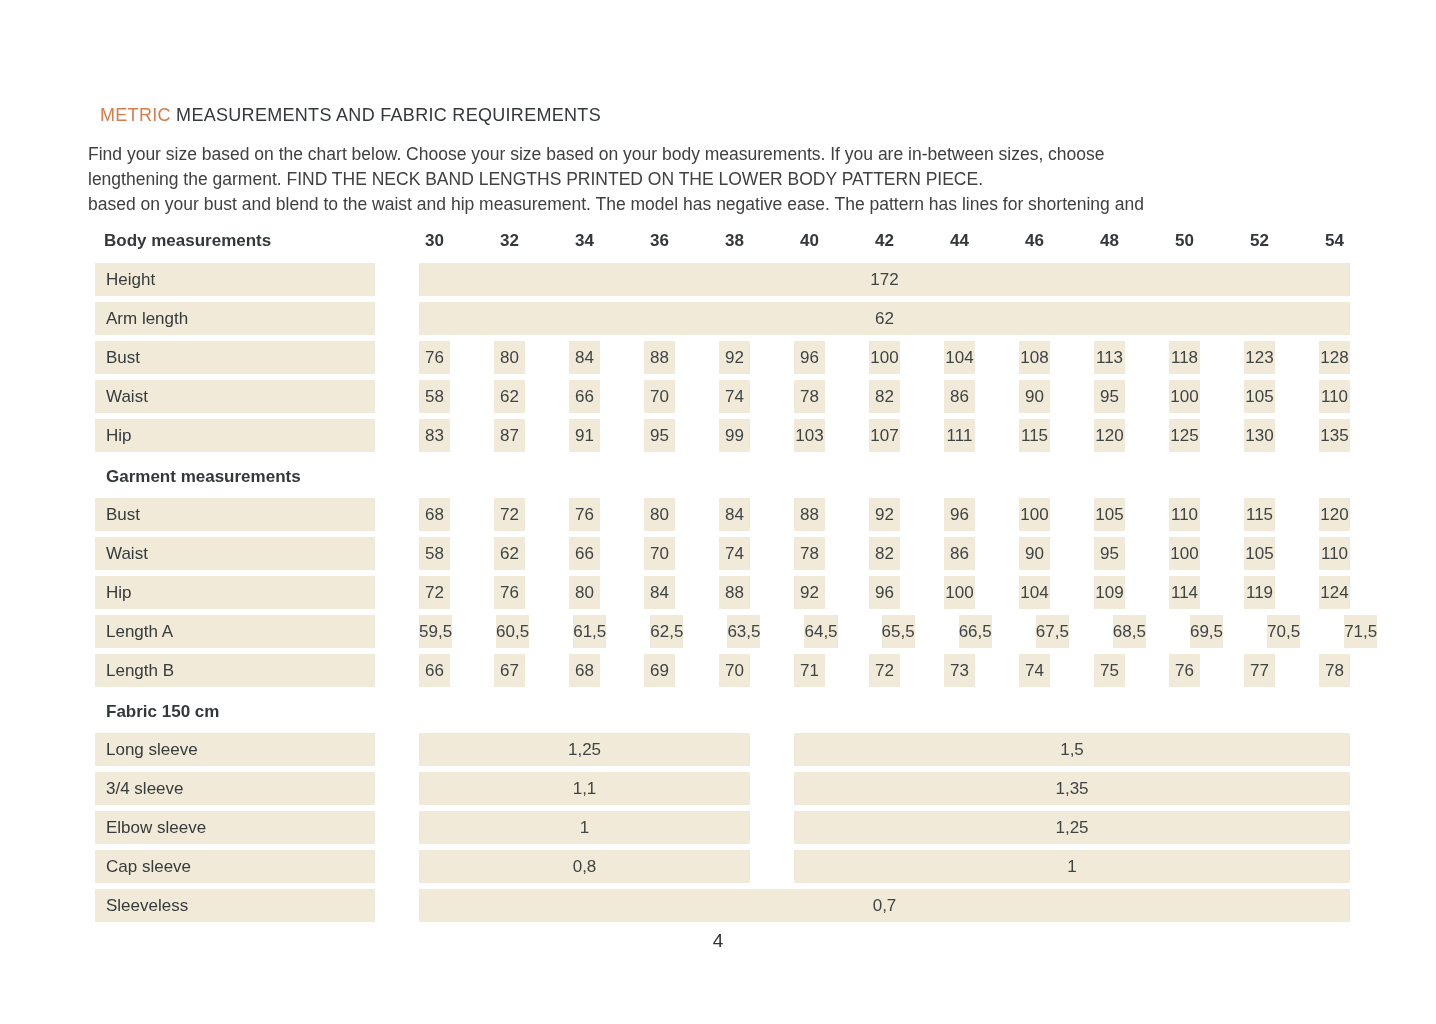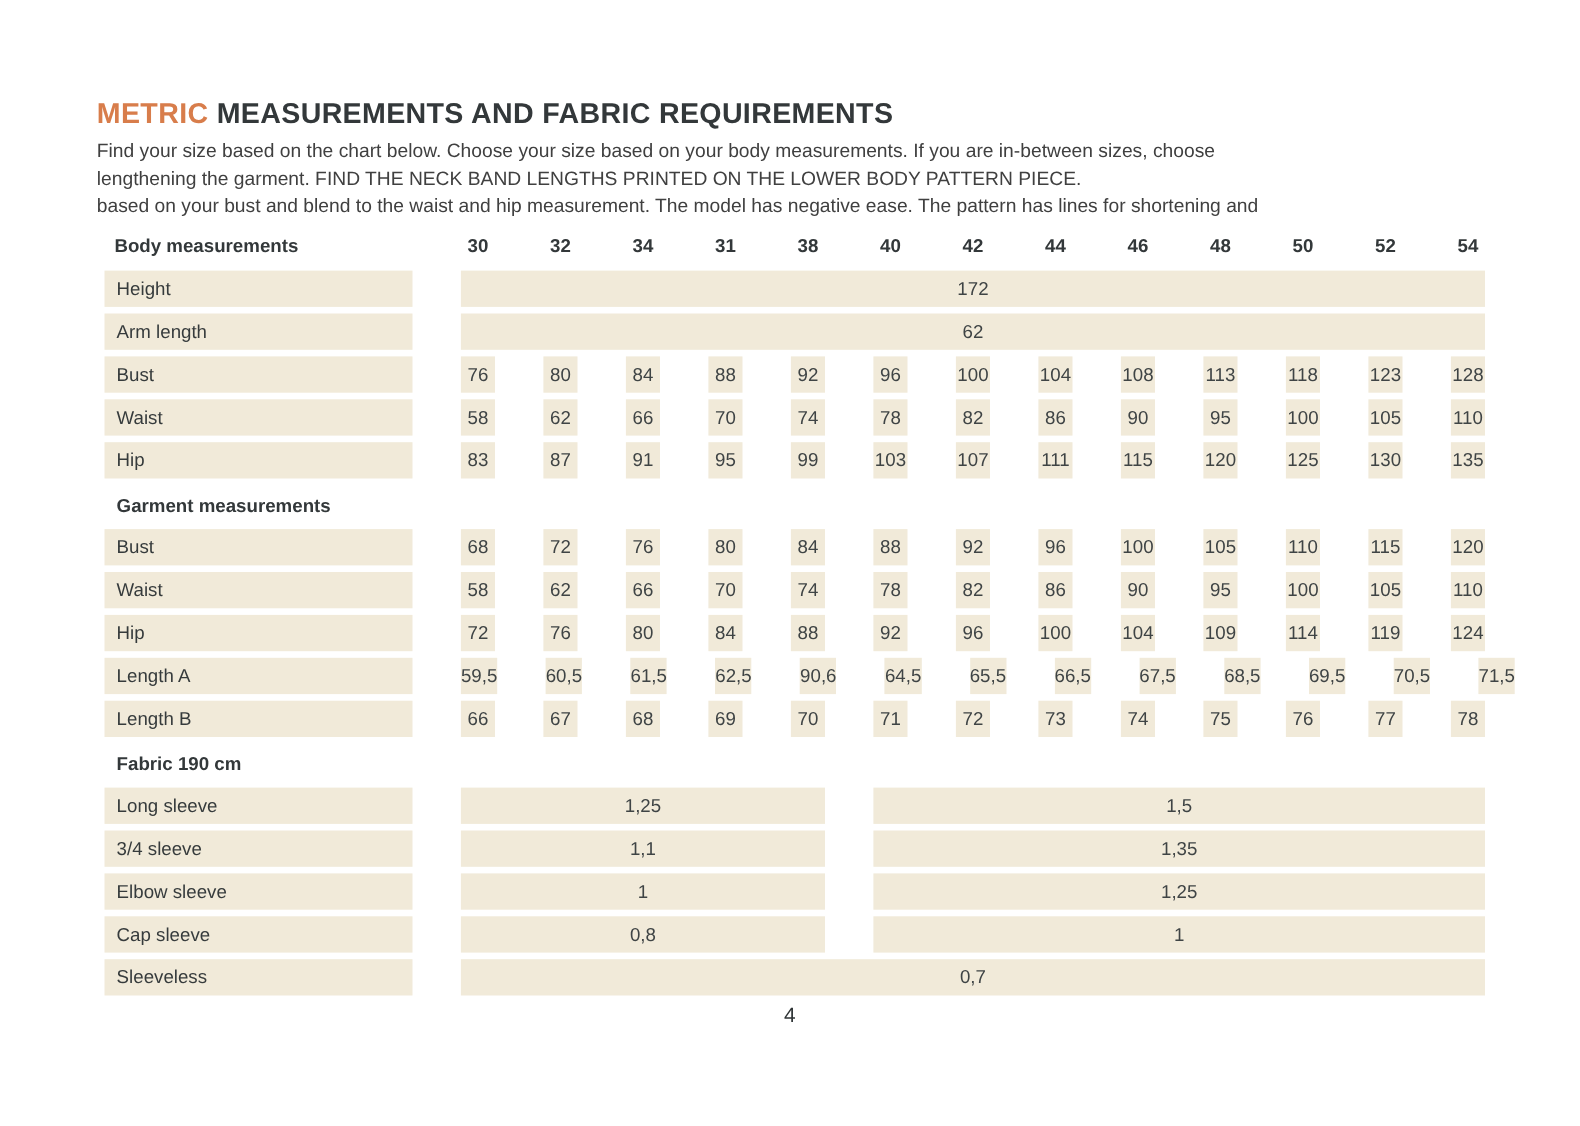--- a/index.html
+++ b/index.html
@@ -9,21 +9,21 @@
     --val:#3f4445;
   }
   html,body{margin:0;padding:0;background:#ffffff;}
   body{
     width:1436px;height:1024px;overflow:hidden;
     font-family:"Liberation Sans", sans-serif;
     color:var(--dark);
   }
   .content{padding:88px 86px 0 88px;}
   .page-title{
-    margin:0;font-size:26px;font-weight:bold;letter-spacing:0.3px;
+    margin:12px;font-size:18px;font-weight:normal;letter-spacing:0.3px;
     color:var(--dark);line-height:30px;
   }
   .page-title .accent{color:var(--accent);}
   .intro{margin-top:7px;font-size:17.5px;line-height:25px;color:#404040;max-width:1262px;}
   .intro div{white-space:nowrap;}
   
   .size-table{margin-left:7px;margin-top:9px;width:1255px;}
   .trow{
     display:grid;grid-template-columns:280px repeat(13,1fr);
     column-gap:5px;height:33px;margin-bottom:6px;gap:44px;
@@ -60,21 +60,21 @@
     <div>lengthening the garment. FIND THE NECK BAND LENGTHS PRINTED ON THE LOWER BODY PATTERN PIECE.</div>
     <div>based on your bust and blend to the waist and hip measurement. The model has negative ease. The pattern has lines for shortening and</div>
   </div>
 
   <div class="size-table">
       <div class="trow head">
         <div class="hcell hlbl">Body measurements</div>
         <div class="hcell hnum">30</div>
         <div class="hcell hnum">32</div>
         <div class="hcell hnum">34</div>
-        <div class="hcell hnum">31</div>
+        <div class="hcell hnum">36</div>
         <div class="hcell hnum">38</div>
         <div class="hcell hnum">40</div>
         <div class="hcell hnum">42</div>
         <div class="hcell hnum">44</div>
         <div class="hcell hnum">46</div>
         <div class="hcell hnum">48</div>
         <div class="hcell hnum">50</div>
         <div class="hcell hnum">52</div>
         <div class="hcell hnum">54</div>
       </div>
@@ -182,21 +182,21 @@
         <div class="cell val">114</div>
         <div class="cell val">119</div>
         <div class="cell val">124</div>
       </div>
       <div class="trow">
         <div class="cell lbl">Length A</div>
         <div class="cell val">59,5</div>
         <div class="cell val">60,5</div>
         <div class="cell val">61,5</div>
         <div class="cell val">62,5</div>
-        <div class="cell val">90,6</div>
+        <div class="cell val">63,5</div>
         <div class="cell val">64,5</div>
         <div class="cell val">65,5</div>
         <div class="cell val">66,5</div>
         <div class="cell val">67,5</div>
         <div class="cell val">68,5</div>
         <div class="cell val">69,5</div>
         <div class="cell val">70,5</div>
         <div class="cell val">71,5</div>
       </div>
       <div class="trow">
@@ -208,21 +208,21 @@
         <div class="cell val">70</div>
         <div class="cell val">71</div>
         <div class="cell val">72</div>
         <div class="cell val">73</div>
         <div class="cell val">74</div>
         <div class="cell val">75</div>
         <div class="cell val">76</div>
         <div class="cell val">77</div>
         <div class="cell val">78</div>
       </div>
-      <div class="sec-header">Fabric 190 cm</div>
+      <div class="sec-header">Fabric 150 cm</div>
       <div class="trow">
         <div class="cell lbl">Long sleeve</div>
         <div class="cell val span5">1,25</div>
         <div class="cell val span8">1,5</div>
       </div>
       <div class="trow">
         <div class="cell lbl">3/4 sleeve</div>
         <div class="cell val span5">1,1</div>
         <div class="cell val span8">1,35</div>
       </div>

